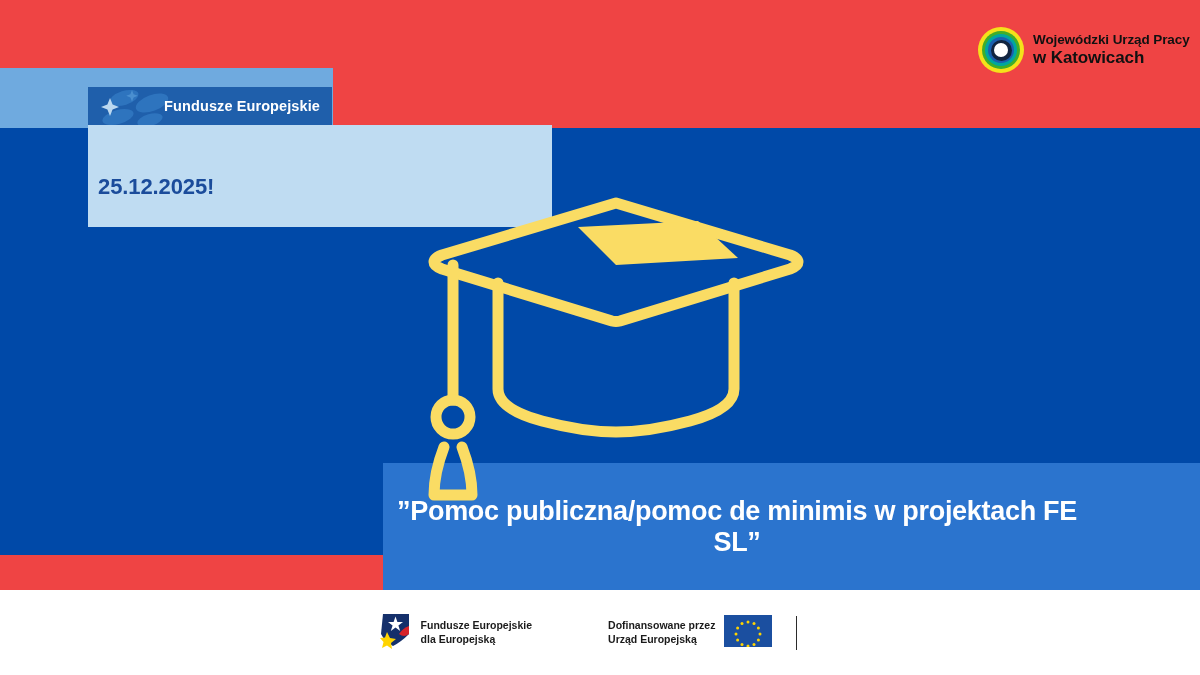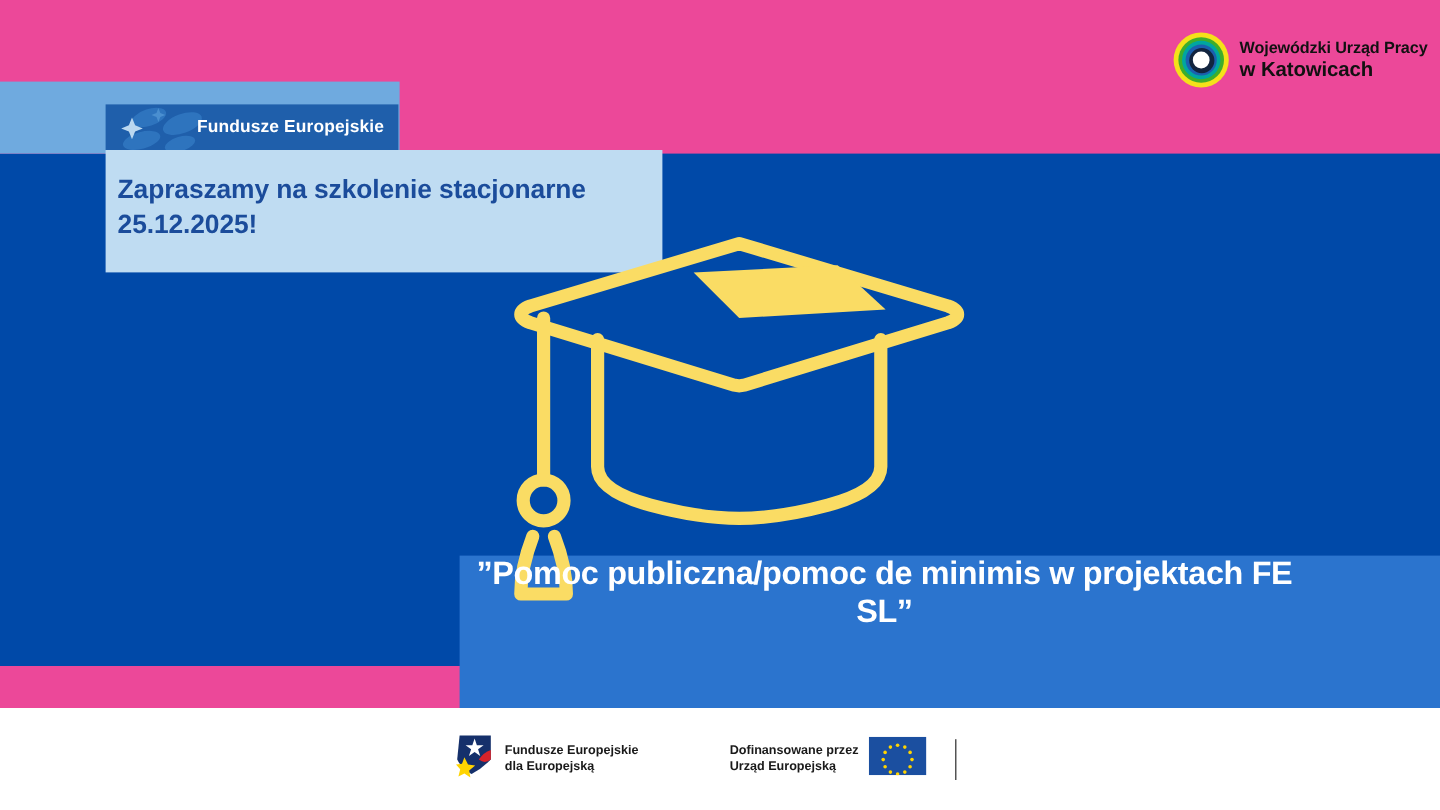--- a/index.html
+++ b/index.html
@@ -2,21 +2,21 @@
 <html><head>
 <meta charset="utf-8">
 <style>
   html,body{margin:0;padding:0;}
   body{
     width:1200px;height:675px;overflow:hidden;
     background:#ffffff;
     font-family:"Liberation Sans", sans-serif;
     position:relative;
   }
-  #canvas{position:relative;width:1200px;height:675px;background:#ec4899;overflow:hidden;}
+  #canvas{position:relative;width:1200px;height:675px;background:#ef4444;overflow:hidden;}
 
   
   .bg-dark{
     position:absolute;left:0;top:128px;width:1200px;height:427px;
     background:#0049A8;
   }
   .bg-medium-top{
     position:absolute;left:0;top:68px;width:333px;height:60px;
     background:#6FAADF;
   }
@@ -65,21 +65,21 @@
     font-size:22px;font-weight:700;color:#1B4C9B;line-height:1.32;
     letter-spacing:-0.1px;
   }
 
   
   .cap{position:absolute;left:420px;top:195px;width:392px;height:312px;}
 
   
   .headline{
     position:absolute;left:383px;top:463px;width:708px;height:127px;
-    display:flex;
+    display:flex;align-items:center;
   }
   .headline-text{
     width:100%;text-align:center;color:#ffffff;
     font-size:27px;font-weight:700;letter-spacing:-0.3px;
     padding:0 10px;box-sizing:border-box;
   }
 
   
   .footer{
     position:absolute;left:0;top:590px;width:1200px;height:85px;
@@ -128,21 +128,21 @@
         <ellipse cx="62" cy="33" rx="13" ry="6" fill="#2E74BE" transform="rotate(-16 62 33)"></ellipse>
         <path d="M22 11 L24.6 17.4 L31 20 L24.6 22.6 L22 29 L19.4 22.6 L13 20 L19.4 17.4 Z" fill="#BBD8F0"></path>
         <path d="M44 3 L45.6 7.2 L49.8 8.8 L45.6 10.4 L44 14.6 L42.4 10.4 L38.2 8.8 L42.4 7.2 Z" fill="#4A8FD0"></path>
       </svg>
     </div>
     <div class="fe-label">Fundusze Europejskie</div>
   </div>
 
   <div class="invite-card">
     <div class="invite-text">
-      <span>Zapraszamy na szkolenie stacjonarne</span><br>
+      <br>
       <span>25.12.2025!</span>
     </div>
   </div>
 
   <div class="cap">
     <svg width="392" height="312" viewBox="0 0 392 312" xmlns="http://www.w3.org/2000/svg" fill="none" stroke="#FADC64" stroke-width="11" stroke-linejoin="round" stroke-linecap="round">
 
       <path d="M196 8 L370 60 Q378 63 378 67 Q378 71 370 74 L200 126 Q196 127 192 126 L22 74 Q14 71 14 67 Q14 63 22 60 Z"></path>
 
       <path d="M158 32 L278 26 L318 63 L196 70 Z" fill="#FADC64" stroke="none"></path>

